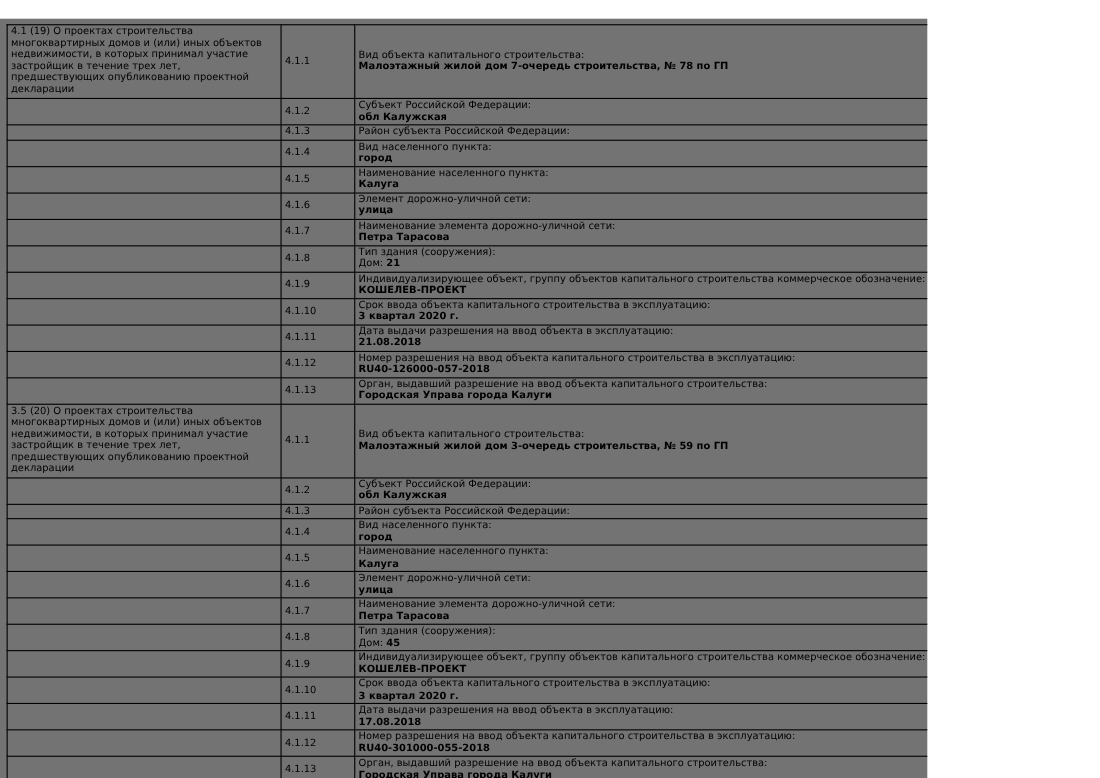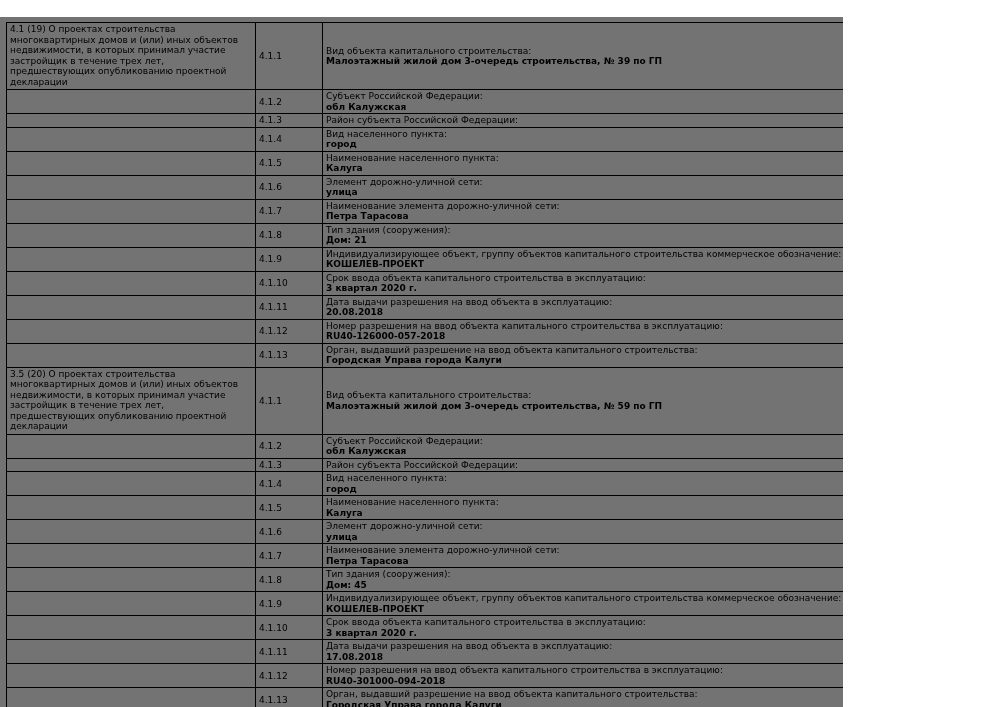--- a/index.html
+++ b/index.html
@@ -44,38 +44,38 @@
   .label {
     line-height: 10.5px;
     padding-top: 1px;
   }
   .valueline {
     line-height: 10.5px;
     font-weight: bold;
     padding-bottom: 1px;
   }
   .valueline:empty { display: none; }
-  .vp { font-weight: bold; }
+  .vp { font-weight: normal; }
 </style>
 </head>
 <body>
 
 <div class="page">
   <table class="decl">
     <tbody id="decl-body">
   <tr>
     <td class="c1">
             <div class="desc">4.1 (19) О проектах строительства многоквартирных домов и (или) иных объектов недвижимости, в которых принимал участие застройщик в течение трех лет, предшествующих опубликованию проектной декларации</div>
           </td>
     <td class="c2">
       <span>4.1.1</span>
     </td>
     <td class="c3">
       <div class="label">Вид объекта капитального строительства:</div>
-      <div class="valueline"><span class="vp"></span><span class="vb">Малоэтажный жилой дом 3-очередь строительства, № 39 по ГП</span></div>
+      <div class="valueline"><span class="vp"></span><span class="vb">Малоэтажный жилой дом 7-очередь строительства, № 78 по ГП</span></div>
     </td>
   </tr>
 
   <tr>
     <td class="c1"></td>
     <td class="c2">
       <span>4.1.2</span>
     </td>
     <td class="c3">
       <div class="label">Субъект Российской Федерации:</div>
@@ -171,21 +171,21 @@
     </td>
   </tr>
 
   <tr>
     <td class="c1"></td>
     <td class="c2">
       <span>4.1.11</span>
     </td>
     <td class="c3">
       <div class="label">Дата выдачи разрешения на ввод объекта в эксплуатацию:</div>
-      <div class="valueline"><span class="vp"></span><span class="vb">20.08.2018</span></div>
+      <div class="valueline"><span class="vp"></span><span class="vb">21.08.2018</span></div>
     </td>
   </tr>
 
   <tr>
     <td class="c1"></td>
     <td class="c2">
       <span>4.1.12</span>
     </td>
     <td class="c3">
       <div class="label">Номер разрешения на ввод объекта капитального строительства в эксплуатацию:</div>
@@ -327,21 +327,21 @@
     </td>
   </tr>
 
   <tr>
     <td class="c1"></td>
     <td class="c2">
       <span>4.1.12</span>
     </td>
     <td class="c3">
       <div class="label">Номер разрешения на ввод объекта капитального строительства в эксплуатацию:</div>
-      <div class="valueline"><span class="vp"></span><span class="vb">RU40-301000-094-2018</span></div>
+      <div class="valueline"><span class="vp"></span><span class="vb">RU40-301000-055-2018</span></div>
     </td>
   </tr>
 
   <tr>
     <td class="c1"></td>
     <td class="c2">
       <span>4.1.13</span>
     </td>
     <td class="c3">
       <div class="label">Орган, выдавший разрешение на ввод объекта капитального строительства:</div>

